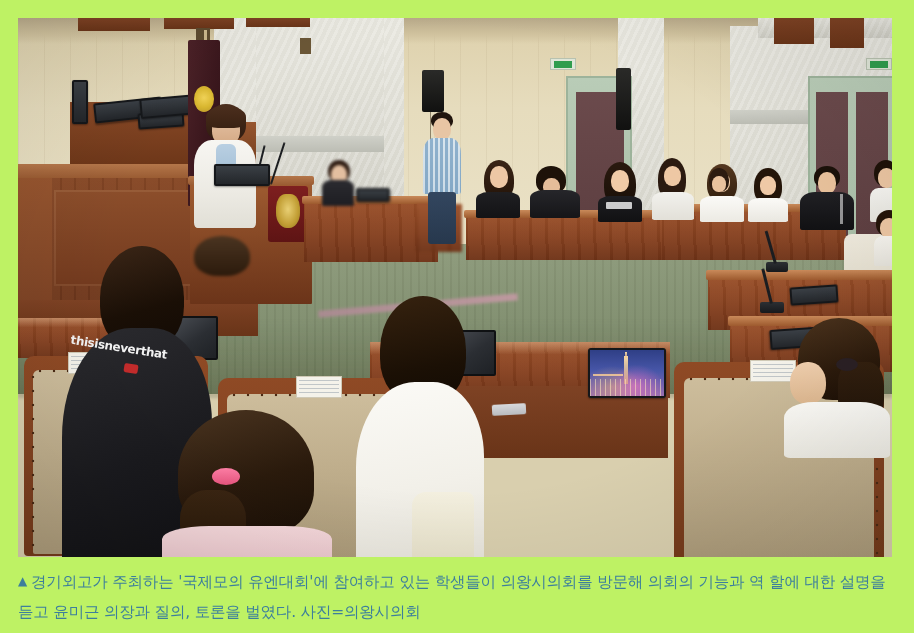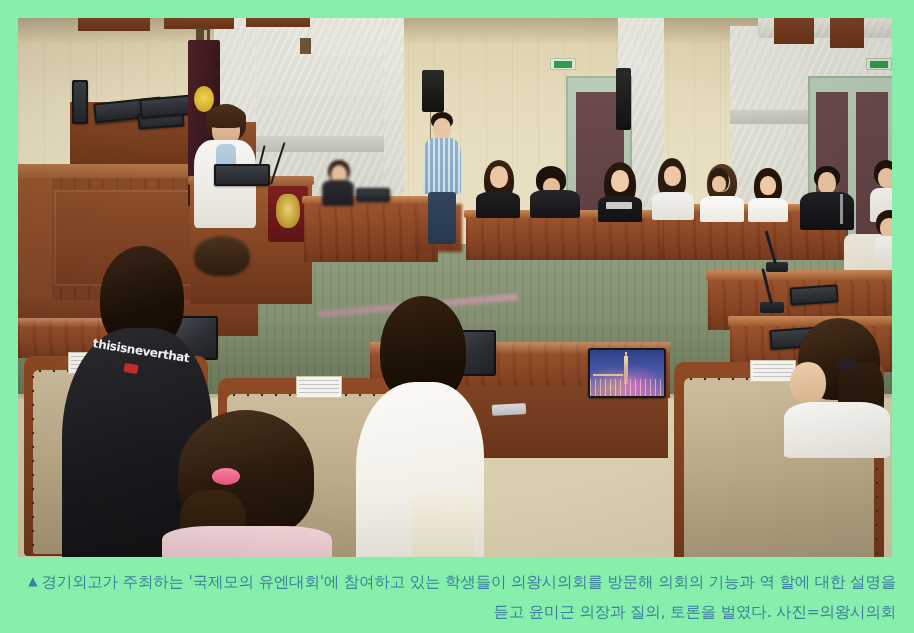--- a/index.html
+++ b/index.html
@@ -12,22 +12,21 @@
     width: 914px;
     height: 633px;
     font-family: "DejaVu Sans", "Liberation Sans", sans-serif;
     overflow: hidden;
   }
 
   .page {
     position: relative;
     width: 914px;
     height: 633px;
-    background: #86efac;
-    text-align: right;
+    background: #bef264;
   }
 
   
   .photo-wrap {
     position: absolute;
     left: 18px;
     top: 18px;
     width: 874px;
     height: 539px;
     overflow: hidden;

